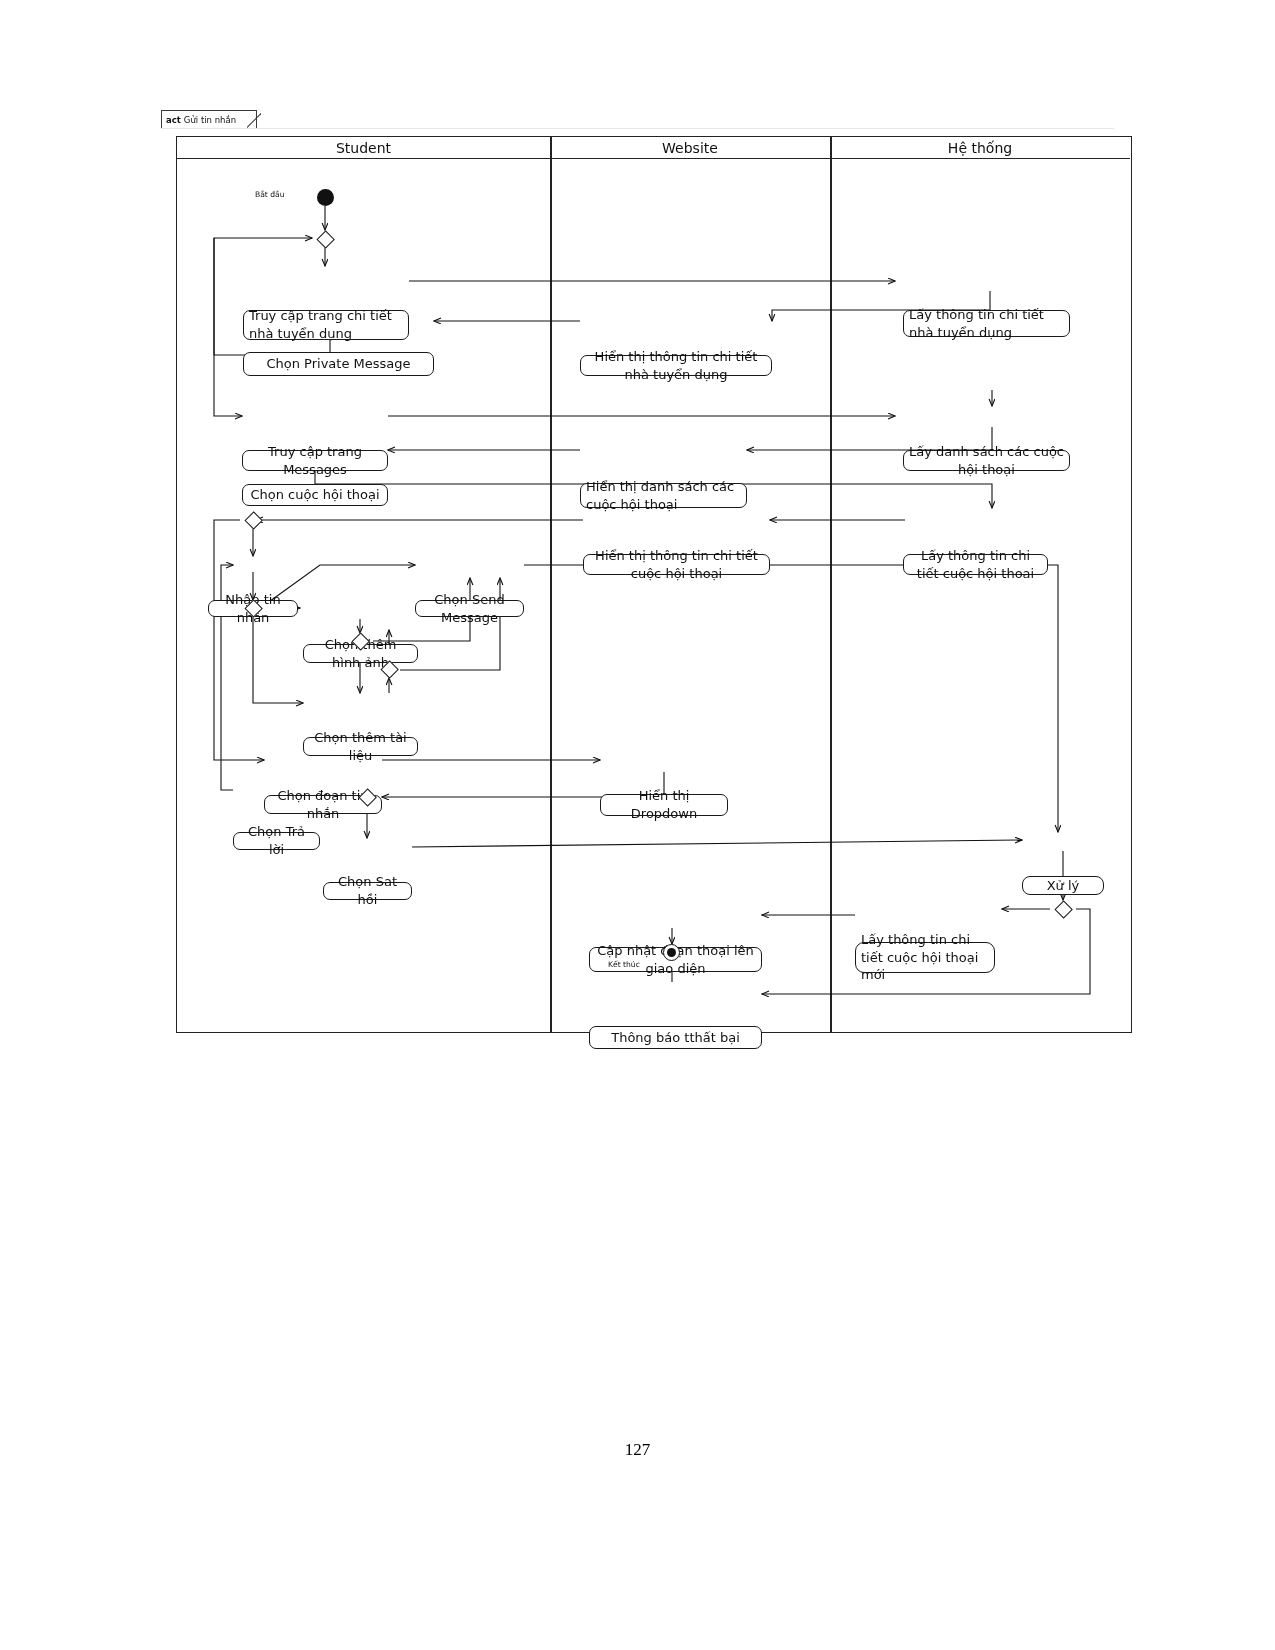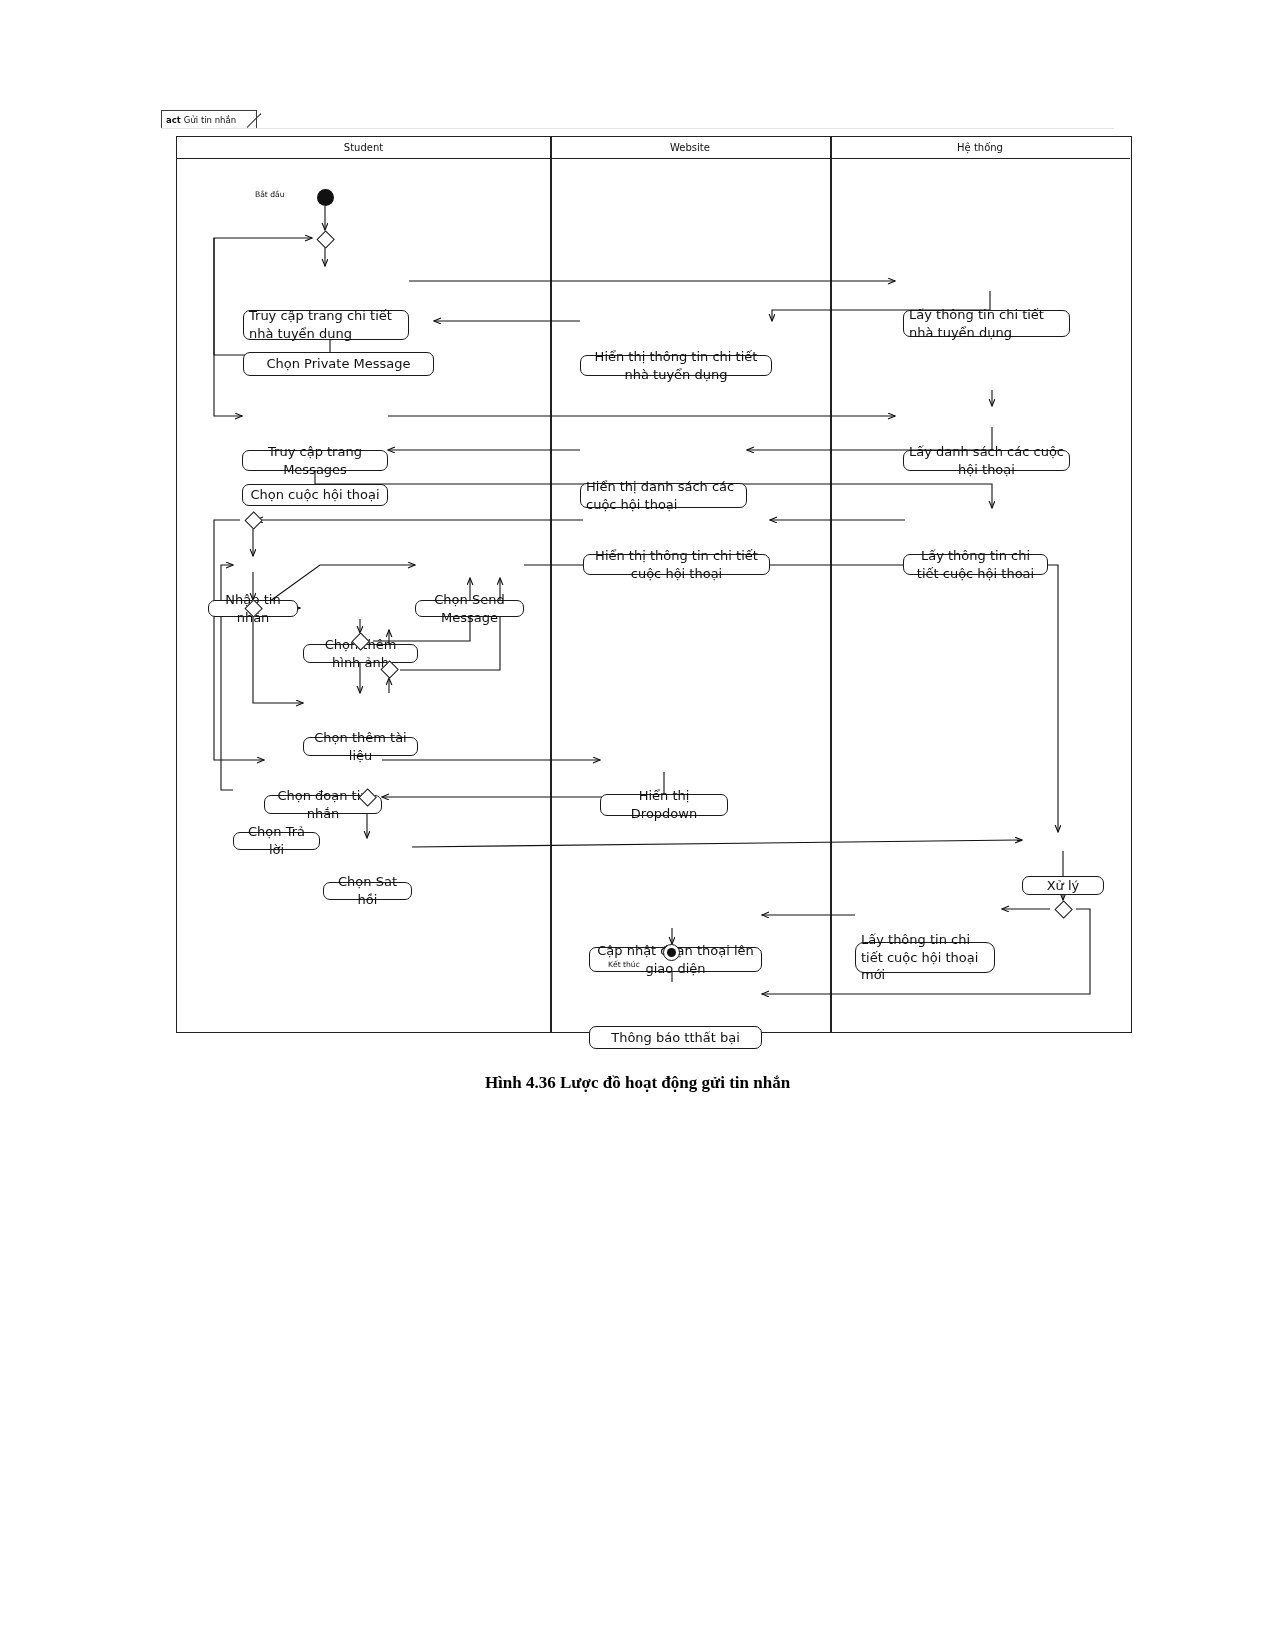--- a/index.html
+++ b/index.html
@@ -10,21 +10,21 @@
   .tab{position:absolute;left:161px;top:110px;width:96px;height:19px;border:1px solid #3a3a3a;border-bottom:none;background:#fff;
        font-size:8.5px;font-weight:bold;color:#111;display:flex;align-items:center;padding-left:4px;box-sizing:border-box;}
   .tab .tab-kw{font-weight:bold;margin-right:3px;}
   .tab .tab-name{font-weight:normal;}
   .tab-slash{position:absolute;left:247px;top:110px;width:14px;height:20px;overflow:hidden;}
   .tab-slash:after{content:"";position:absolute;left:-6px;top:10px;width:26px;height:1px;background:#3a3a3a;transform:rotate(-45deg);}
   .hdr-rule{position:absolute;left:161px;top:128px;width:953px;height:1px;background:#e6e6e6;}
 
   .frame{position:absolute;left:176px;top:136px;width:956px;height:897px;border:1.5px solid #222;box-sizing:border-box;background:#fff;}
   .lane-head{position:absolute;top:0;height:22px;border-bottom:1.5px solid #222;box-sizing:border-box;
-             display:flex;align-items:center;justify-content:center;font-size:10px;color:#111;}
+             display:flex;align-items:center;justify-content:center;font-size:14px;color:#111;}
   .lane-div{position:absolute;top:0;width:1.5px;height:100%;background:#222;}
 
   
   .act{position:absolute;box-sizing:border-box;border:1.3px solid #1a1a1a;border-radius:7px;background:#fff;
        font-size:13px;line-height:1.35;color:#111;padding:3px 5px;display:flex;align-items:center;margin-top:44px;}
   .act.ctr{justify-content:center;text-align:center;}
   .act.lft{justify-content:flex-start;text-align:left;}
 
   .dmd{position:absolute;width:26px;height:16px;box-sizing:border-box;}
   .dmd i{position:absolute;left:50%;top:50%;width:11.3px;height:11.3px;margin:-5.65px 0 0 -5.65px;
@@ -258,26 +258,26 @@
   </div>
 
   <div class="act ctr" style="left:903px;top:406px;width:167px;height:21px;">
     <span>Lấy danh sách các cuộc hội thoại</span>
   </div>
 
   <div class="act ctr" style="left:903px;top:510px;width:145px;height:21px;">
     <span>Lấy thông tin chi tiết cuộc hội thoai</span>
   </div>
 
-  <div class="act ctr" style="left:1022px;top:832px;width:82px;height:19px;">
+  <div class="act ctr" style="left:1022px;top:832px;width:82px;height:19px;border-radius:8px;">
     <span>Xử lý</span>
   </div>
 
   <div class="dmd" style="left:1050px;top:901px;">
       <i></i>
     </div>
 
   <div class="act lft" style="left:855px;top:898px;width:140px;height:31px;border-radius:9px;">
     <span>Lấy thông tin chi tiết cuộc hội thoại mới</span>
   </div>
 
-  <div class="caption">Hình 4.36 Lược đồ hoạt động gửi tin nhắn</div>
+  <div class="pageno">127</div>
 </div>
 
 </body></html>

